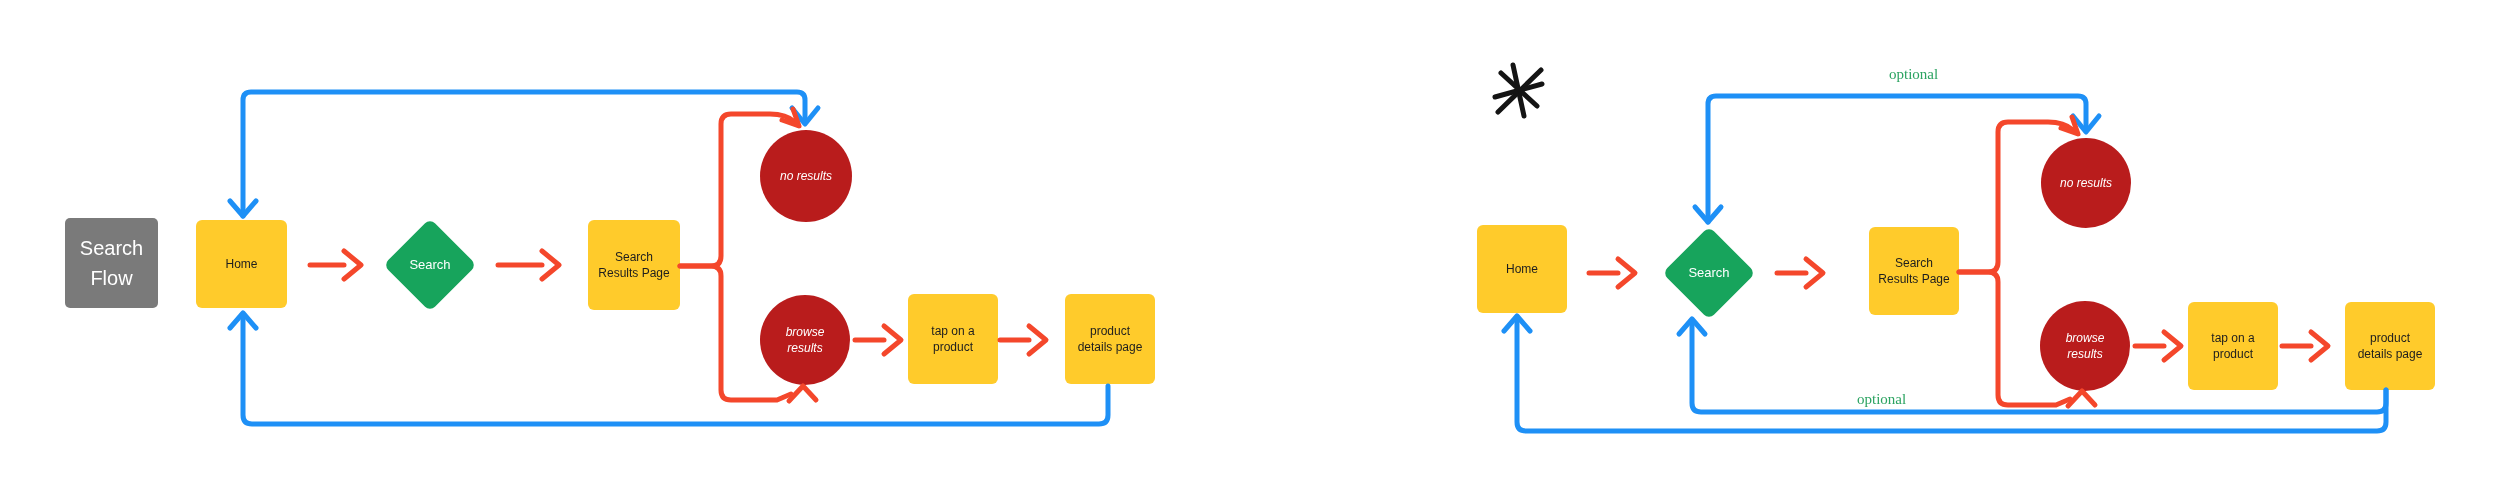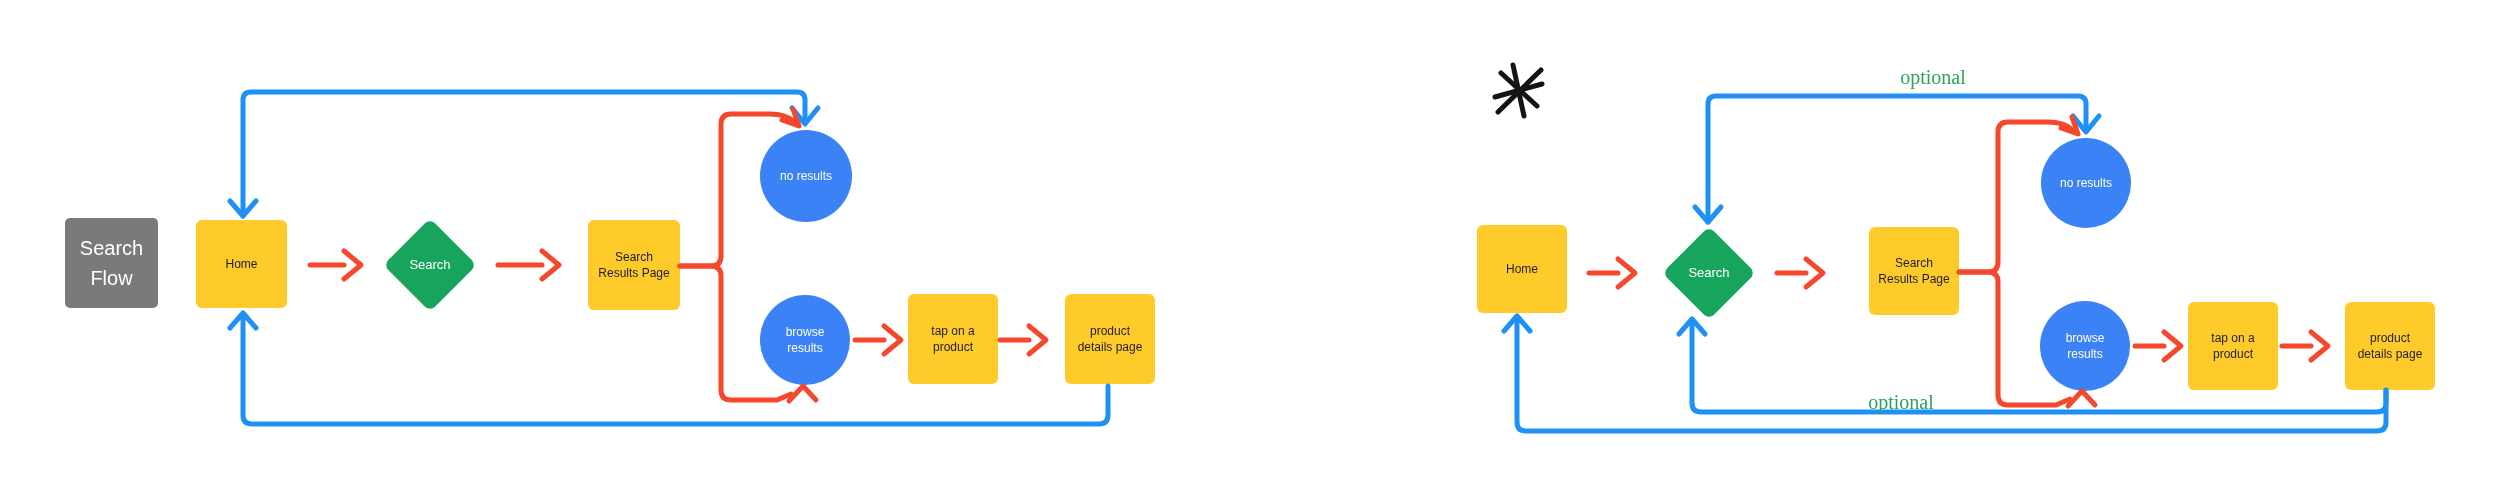--- a/index.html
+++ b/index.html
@@ -17,31 +17,31 @@
   .wires .ink{stroke:#141414;stroke-width:4.5;}
   .node{
     position:absolute;z-index:1;
     display:flex;align-items:center;justify-content:center;
     text-align:center;white-space:pre-line;
     font-size:12px;line-height:1.35;color:#1E1E1E;
     border-radius:6px;
   }
   .yellow{background:#FFCB2B;}
   .gray{background:#7A7A7A;color:#ffffff;font-size:20px;line-height:1.5;border-radius:5px;}
-  .circle{background:#3b82f6;color:#ffffff;border-radius:50%;}
+  .circle{background:#b91c1c;color:#ffffff;border-radius:50%;font-style:italic;}
   .diamond{background:transparent;}
   .diamond .diamond-bg{
     position:absolute;inset:14px;
     background:#17A45C;transform:rotate(45deg);border-radius:7px;
   }
   .diamond .lbl{position:relative;z-index:1;color:#ffffff;font-size:13px;}
   .annotation{
     position:absolute;z-index:3;
     font-family:"Liberation Serif", serif;
-    font-size:20px;color:#2BA361;text-align:center;
+    font-size:15px;color:#2BA361;text-align:left;margin-left:6px;
   }
 </style>
 </head>
 <body>
 
 <div class="canvas">
 
   <svg class="wires" viewBox="0 0 2500 499">
 
     <g class="blue">

